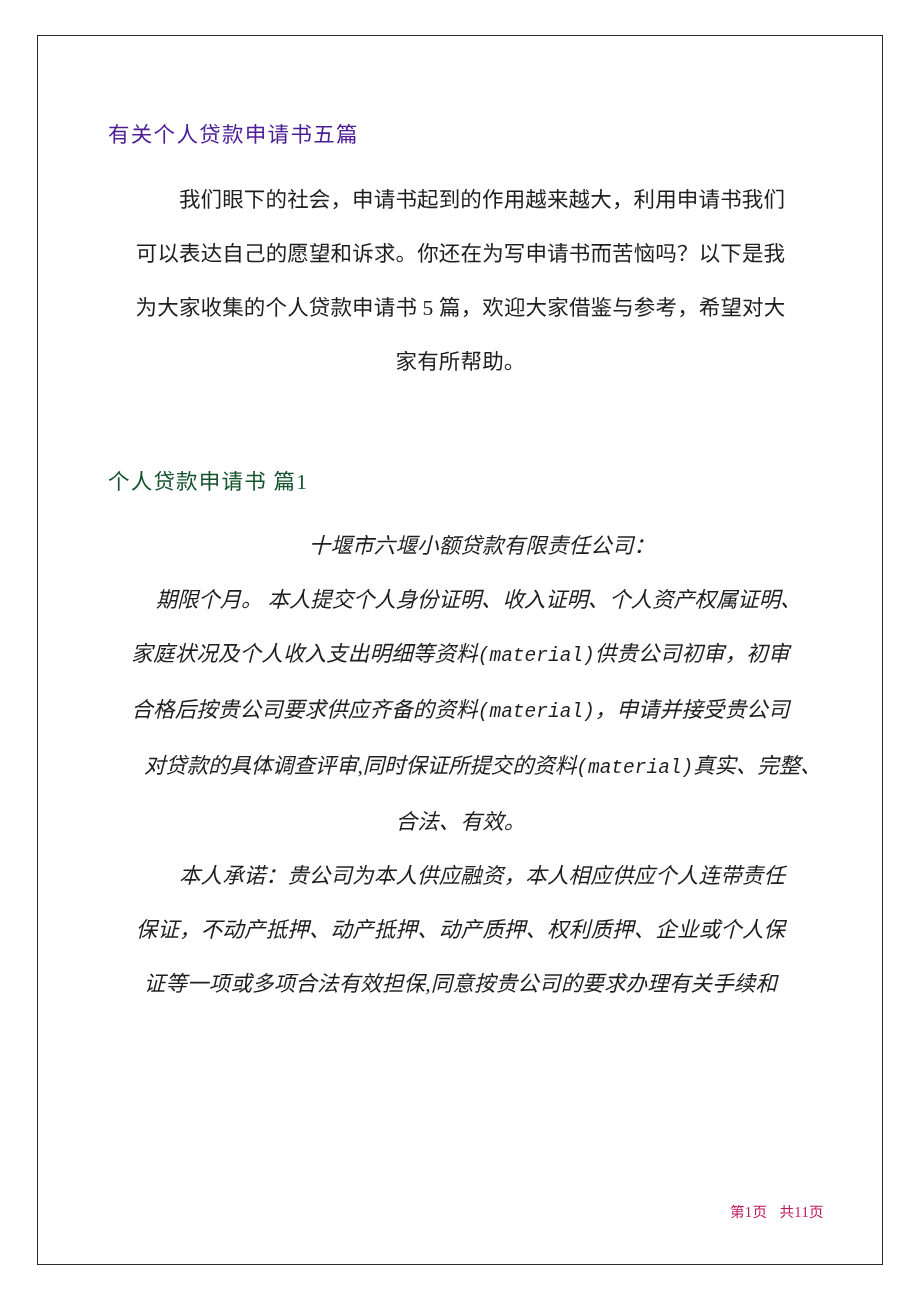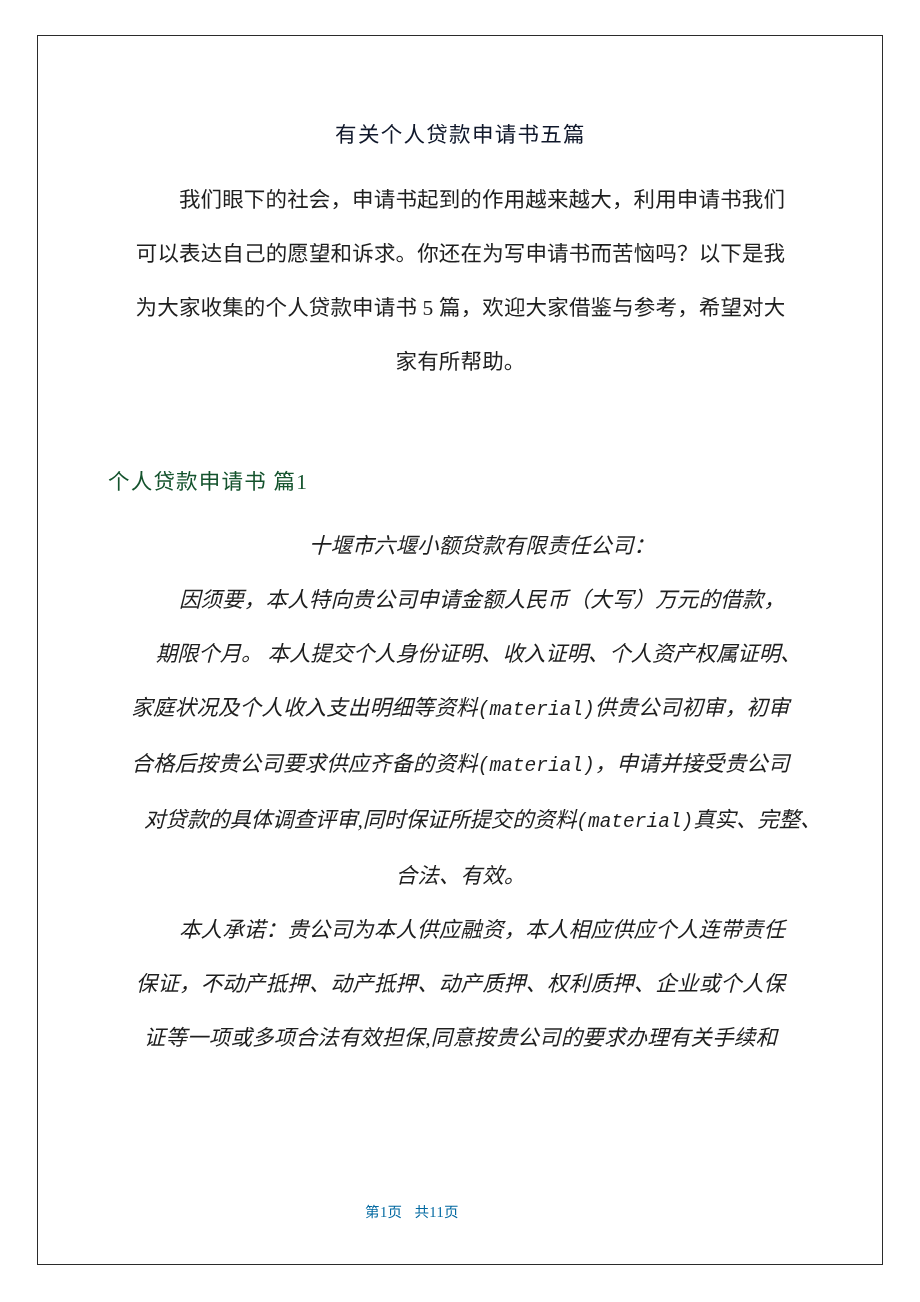--- a/index.html
+++ b/index.html
@@ -38,23 +38,22 @@
     position: absolute;
     left: 108px;
     top: 118px;
     width: 705px;
   }
 
   .doc-title {
     font-size: 21.5px;
     line-height: 34px;
     letter-spacing: 1.3px;
-    color: #0f172a;
+    color: #4c1d95;
     white-space: nowrap;
-    text-align: center;
   }
 
   .intro {
     margin-top: 21px;
   }
 
   .para-line {
     font-size: 21.5px;
     line-height: 54px;
     letter-spacing: 0.15px;
@@ -89,24 +88,24 @@
     font-family: "Liberation Mono", "DejaVu Sans Mono", monospace;
     font-size: 19.5px;
     letter-spacing: 0px;
   }
 
   .page-footer {
     position: absolute;
     left: 0;
     top: 1200px;
     width: 824px;
-    text-align: center;
+    text-align: right;
     font-size: 14.5px;
     letter-spacing: 0.4px;
-    color: #0369a1;
+    color: #be185d;
   }
   .page-footer .gap {
     display: inline-block;
     width: 12px;
   }
 </style>
 </head>
 <body>
 
 <div class="page">
@@ -121,21 +120,20 @@
       <div class="para-line indent">我们眼下的社会，申请书起到的作用越来越大，利用申请书我们</div>
       <div class="para-line">可以表达自己的愿望和诉求。你还在为写申请书而苦恼吗？以下是我</div>
       <div class="para-line">为大家收集的个人贷款申请书 5 篇，欢迎大家借鉴与参考，希望对大</div>
       <div class="para-line">家有所帮助。</div>
     </div>
 
     <div class="section-heading">个人贷款申请书   篇1</div>
 
     <div class="body-block">
       <div class="para-line indent">十堰市六堰小额贷款有限责任公司：</div>
-      <div class="para-line indent">因须要，本人特向贵公司申请金额人民币（大写）万元的借款，</div>
       <div class="para-line tight">期限个月。 本人提交个人身份证明、收入证明、个人资产权属证明、</div>
       <div class="para-line">家庭状况及个人收入支出明细等资料<span class="mono">(material)</span>供贵公司初审，初审</div>
       <div class="para-line">合格后按贵公司要求供应齐备的资料<span class="mono">(material)</span>，申请并接受贵公司</div>
       <div class="para-line tight">对贷款的具体调查评审,同时保证所提交的资料<span class="mono">(material)</span>真实、完整、</div>
       <div class="para-line">合法、有效。</div>
       <div class="para-line indent">本人承诺：贵公司为本人供应融资，本人相应供应个人连带责任</div>
       <div class="para-line">保证，不动产抵押、动产抵押、动产质押、权利质押、企业或个人保</div>
       <div class="para-line">证等一项或多项合法有效担保,同意按贵公司的要求办理有关手续和</div>
     </div>
 

